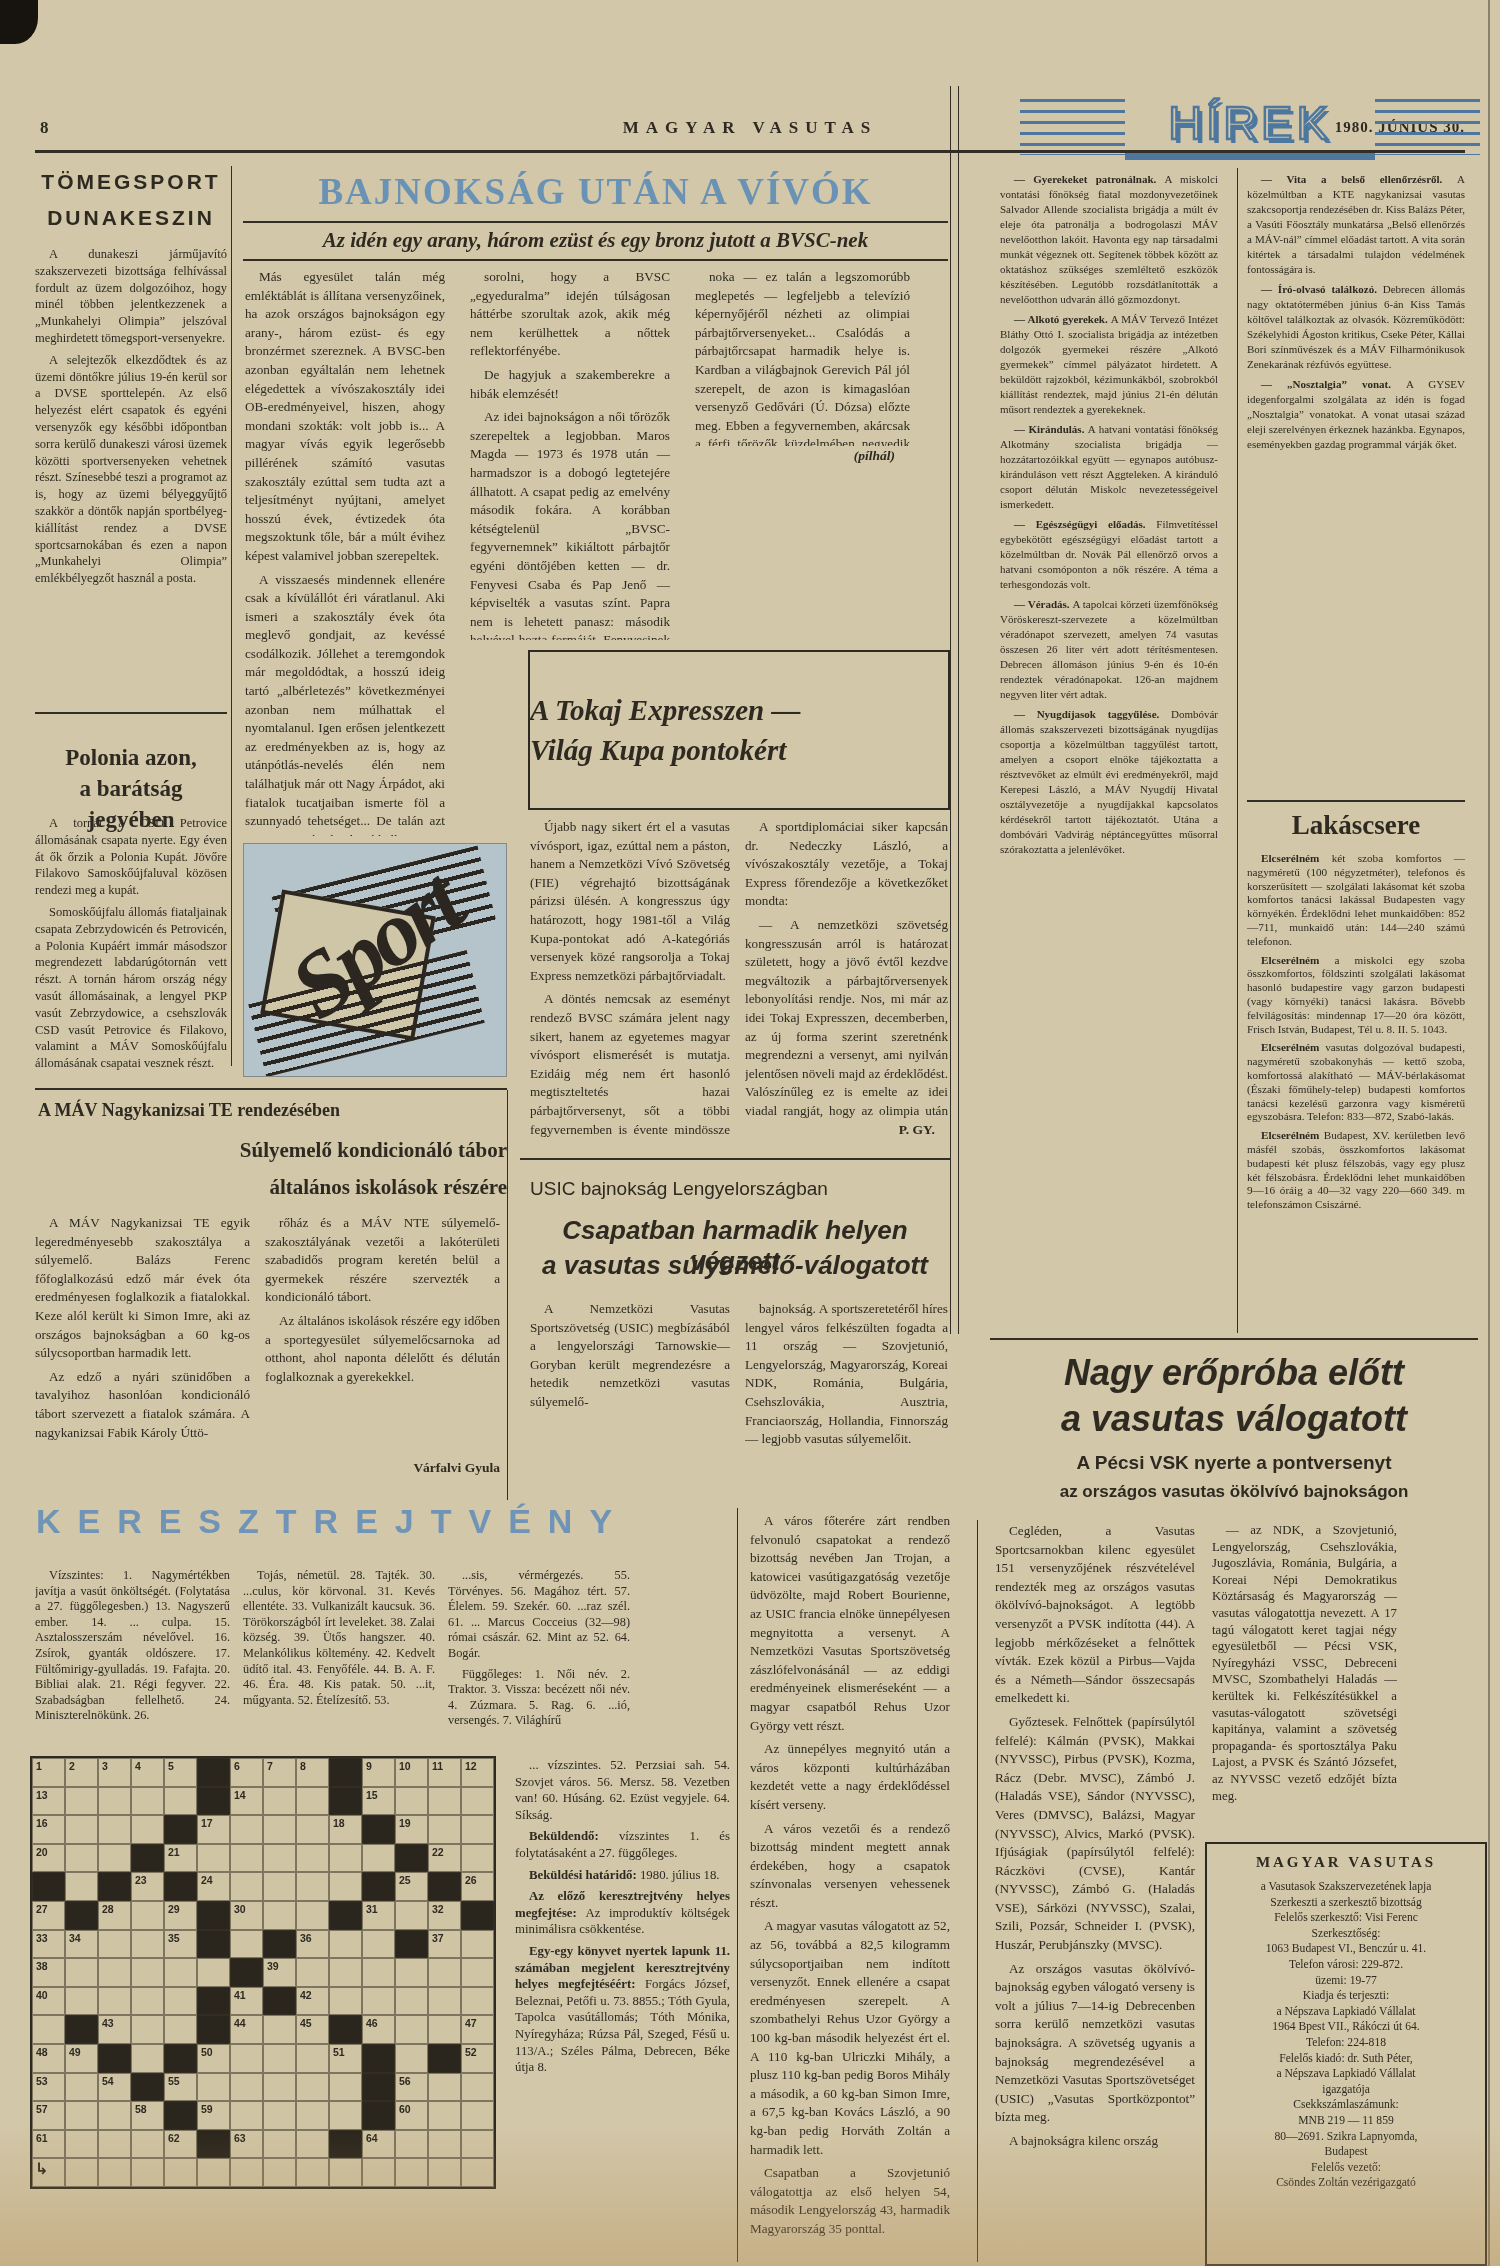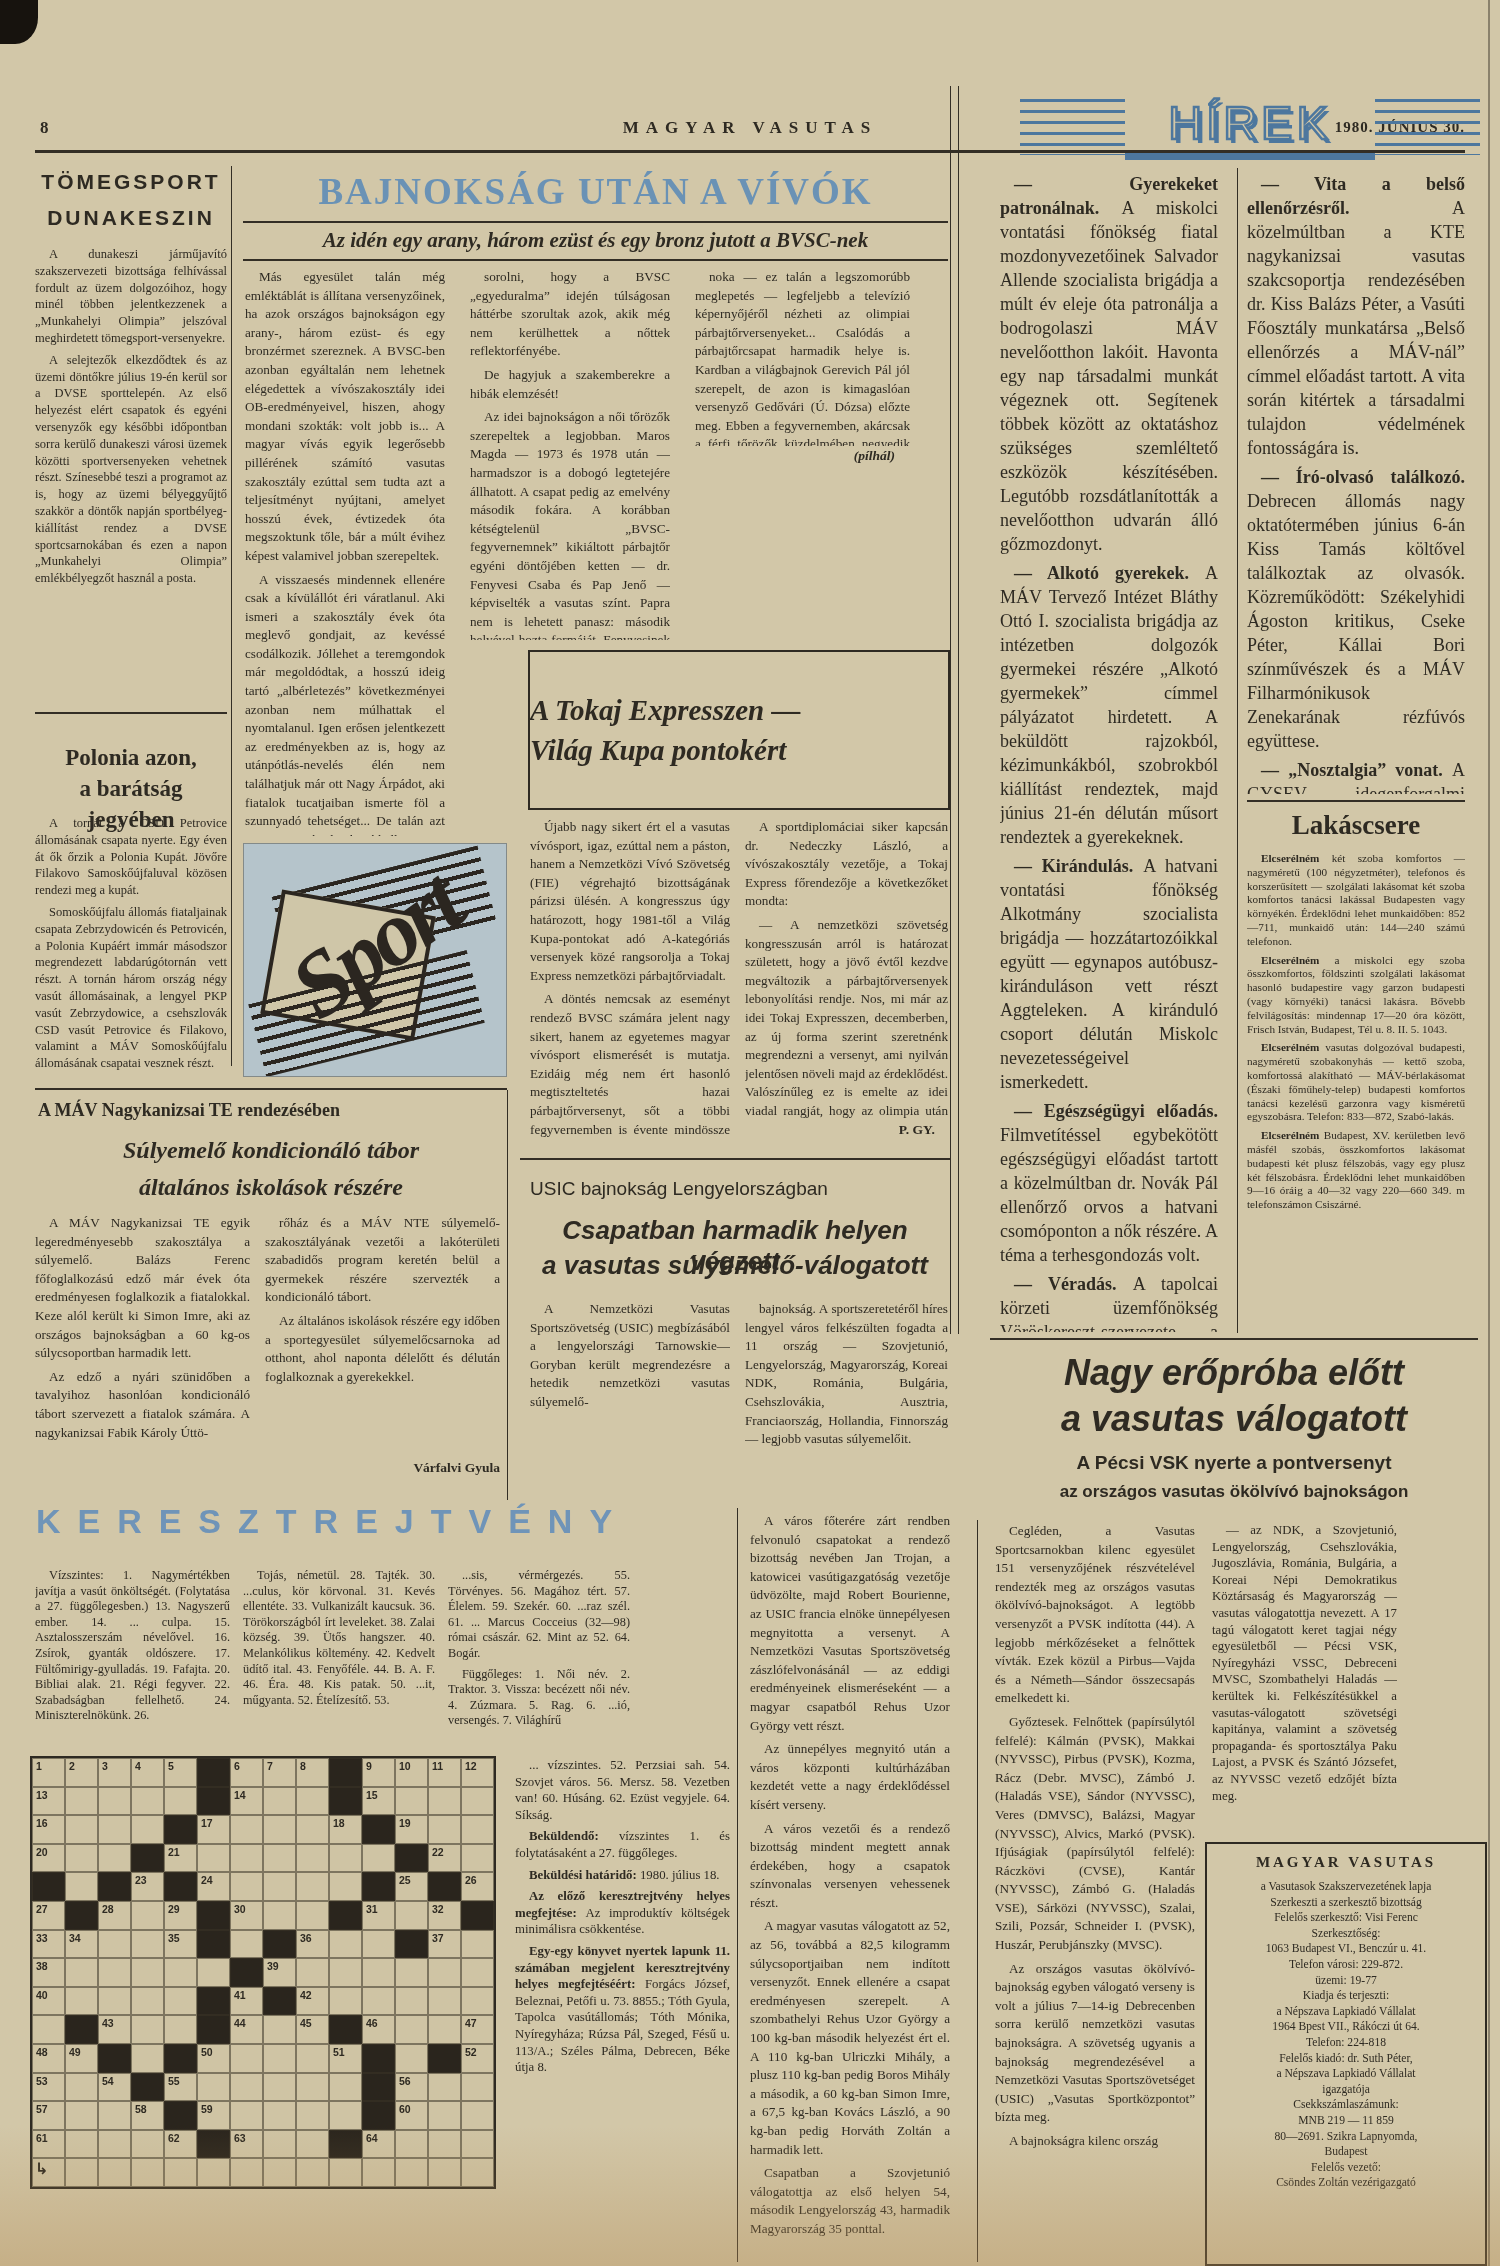--- a/index.html
+++ b/index.html
@@ -9,38 +9,38 @@
   .abs{position:absolute}
   .rule{background:#332e25}
   .col{text-align:justify;overflow:hidden}
   .col p{margin:0 0 5px;text-indent:14px}
   .sans{font-family:"Liberation Sans","DejaVu Sans",sans-serif}
   .bold{font-weight:bold}
   .center{text-align:center}
   .right{text-align:right}
   .c125{font-size:12.5px;line-height:16.8px}
   .c13{font-size:13.2px;line-height:18.6px}
-  .c135{font-size:18px;line-height:24px}
+  .c135{font-size:11px;line-height:15px}
   .c128{font-size:12.8px;line-height:16.6px}
   .c123{font-size:12.3px;line-height:15.6px}
   .c11{font-size:11.2px;line-height:13.8px}
   .masthead{font-weight:bold;letter-spacing:7px;font-size:17px;text-align:center}
   .pagenum{font-weight:bold;font-size:17px}
   .date{font-weight:bold;font-size:15px;letter-spacing:1px;text-align:right}
   .main-headline{color:#6a92b5;font-weight:bold;font-size:37px;letter-spacing:2px;text-align:center}
   .main-sub{font-weight:bold;font-style:italic;font-size:21px;text-align:center}
   .tom-title{font-family:"Liberation Sans",sans-serif;font-weight:bold;font-size:21px;letter-spacing:3px;text-align:center}
   .pol-title{font-weight:bold;font-size:23px;text-align:center;line-height:31px}
   .tokaj-box{border:2.5px solid #2e2a22;display:flex;flex-direction:column;justify-content:center}
   .tokaj-title{font-family:Liberation Serif, serif;font-weight:bold;font-style:italic;
                font-size:29px;line-height:40px;text-align:left}
   .kicker{font-family:"Liberation Sans",sans-serif;font-size:19px}
   .kicker-serif{font-weight:bold;font-size:18px}
   .ital-head{font-family:"Liberation Sans",sans-serif;font-weight:bold;font-style:italic;text-align:center}
-  .suly-head{font-weight:bold;font-style:italic;font-size:24px;line-height:37px;text-align:center}
+  .suly-head{font-weight:bold;font-size:21px;line-height:37px;text-align:right}
   .lakas-title{font-weight:bold;font-size:27px;text-align:center}
   .cw-head{color:#6f94b8;font-family:"Liberation Sans",sans-serif;font-weight:bold;
            font-size:34px;letter-spacing:17px;text-align:center}
   .brief{margin:0 0 7px;text-indent:14px}
   .brief b{font-weight:bold}
   .ad{margin:0 0 6px;text-indent:10px}
   .ad b{font-weight:bold}
   .sign{font-weight:bold;font-size:13.5px}
   .cw-grid{display:grid;grid-template-columns:repeat(14,33px);grid-auto-rows:28.6px;
            border:2px solid #2e2a22;background:#cfc4a4;width:462px}

